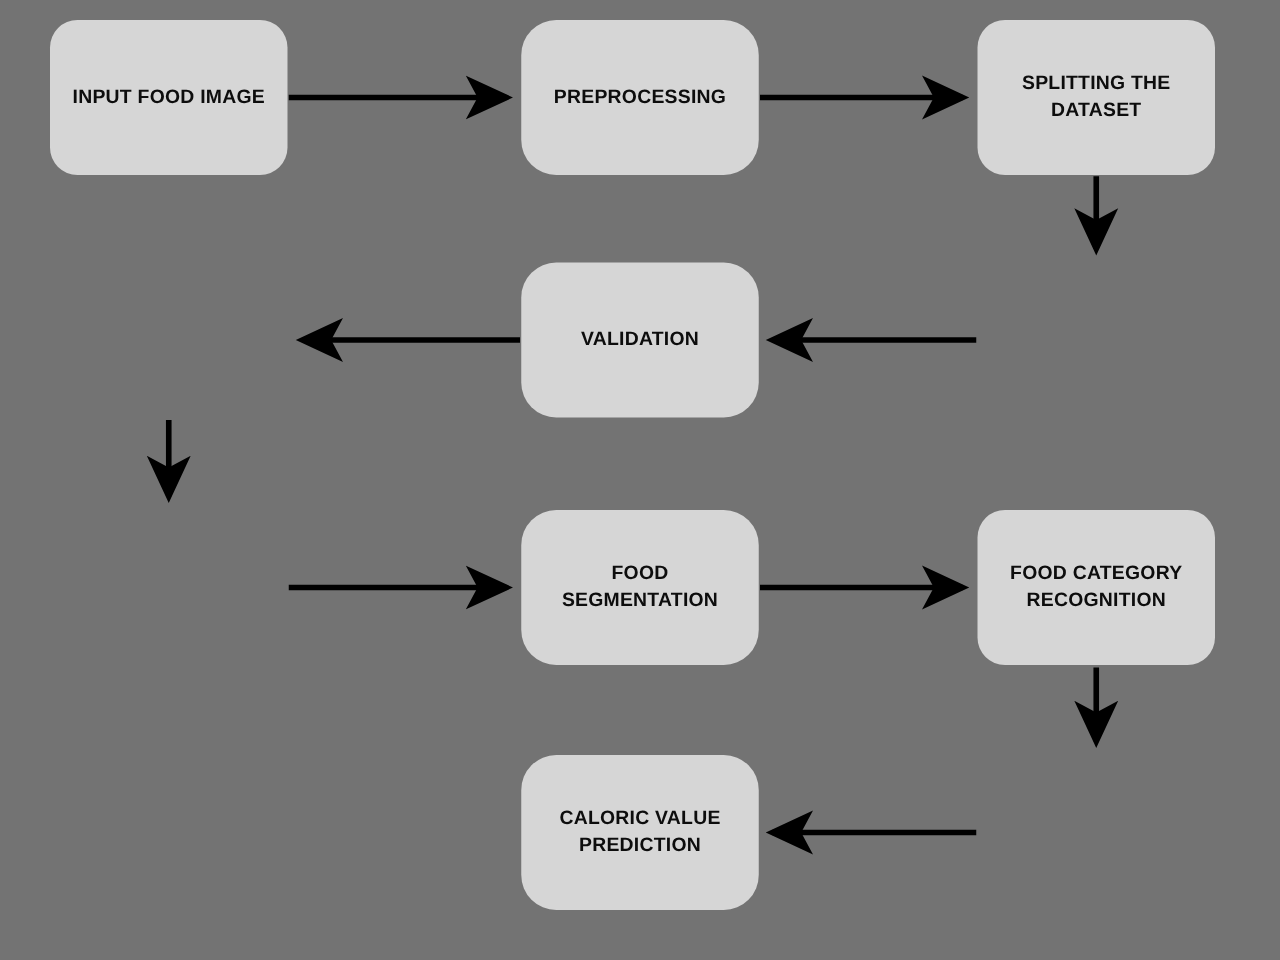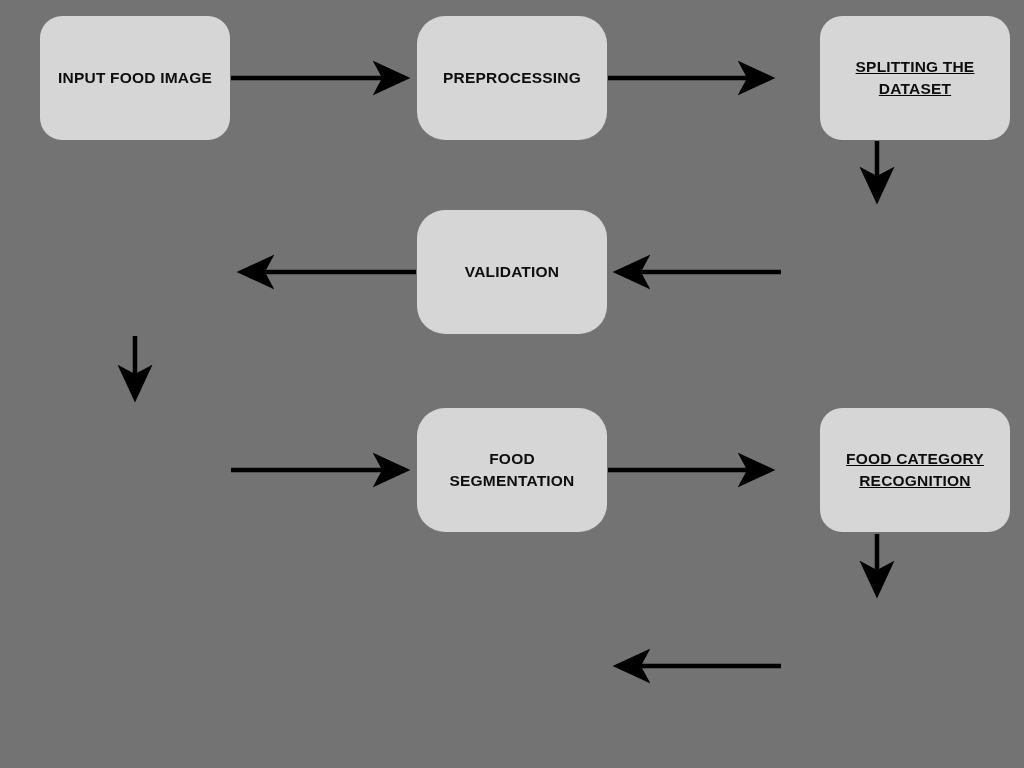--- a/index.html
+++ b/index.html
@@ -35,21 +35,21 @@
     font-weight: bold;
     letter-spacing: 0.2px;
     line-height: 1.45;
     color: #0d0d0d;
     text-transform: uppercase;
     white-space: pre-line;
   }
   
   .col-1 { left: 40px; }
   .col-2 { left: 417px; border-radius: 28px; }
-  .col-3 { left: 820px; text-decoration: underline; }
+  .col-3 { left: 782px; }
   
   .row-1 { top: 16px; }
   .row-2 { top: 210px; }
   .row-3 { top: 408px; }
   .row-4 { top: 604px; }
 
   .edge {
     position: absolute;
     overflow: visible;
   }
@@ -80,20 +80,24 @@
 
   <div class="node col-3 row-3">
     <span class="label">FOOD CATEGORY
 RECOGNITION</span>
   </div>
   <div class="node col-2 row-3">
     <span class="label">FOOD
 SEGMENTATION</span>
   </div>
 
+  <div class="node col-2 row-4">
+    <span class="label">CALORIC VALUE
+PREDICTION</span>
+  </div>
 
   <div class="edge" style="left:0; top:0; width:1024px; height:768px;">
     <svg width="1024" height="768" viewBox="0 0 1024 768" aria-hidden="true">
       <defs>
         <marker id="ah-r" markerWidth="9" markerHeight="9" refX="7.2" refY="4.5" orient="auto" markerUnits="strokeWidth">
           <path d="M0,0.6 L8.4,4.5 L0,8.4 L2.1,4.5 Z" fill="#000000"></path>
         </marker>
       </defs>
 
       <g>

